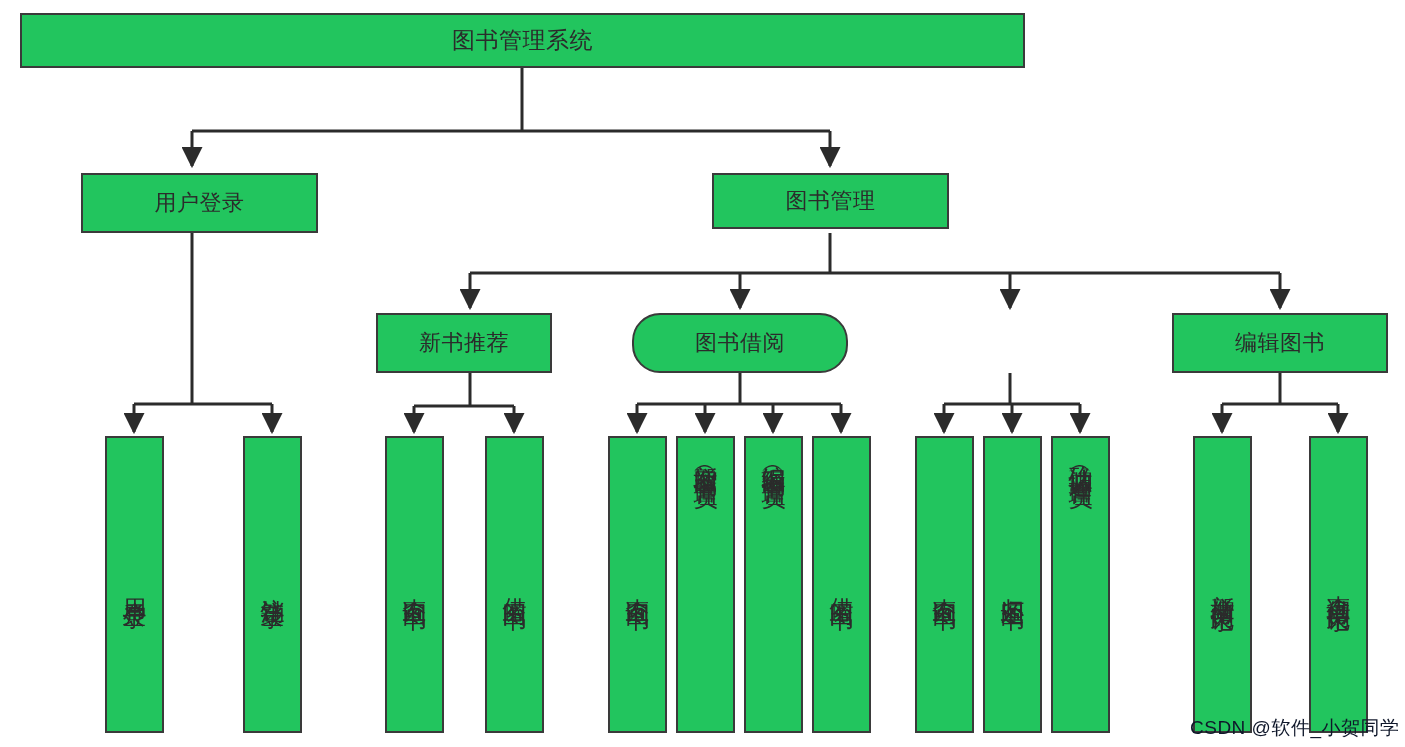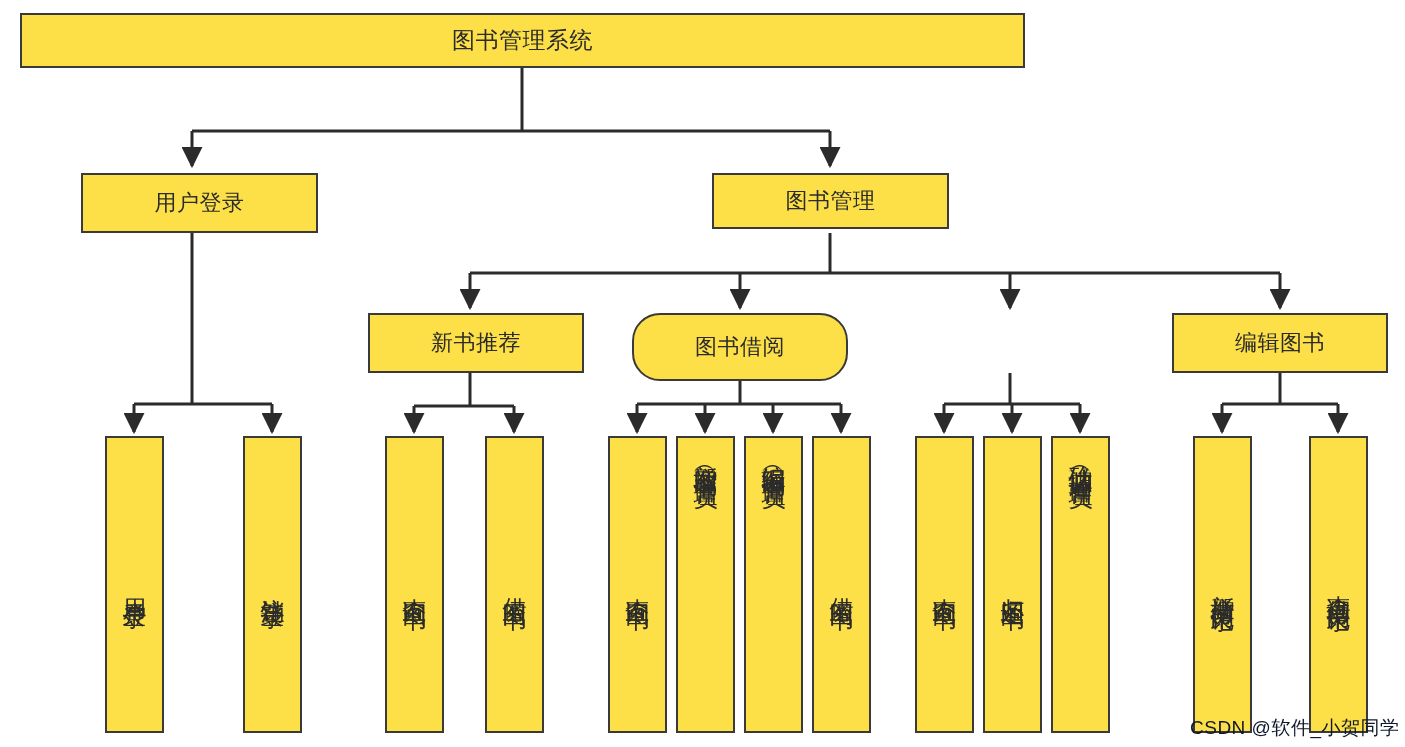--- a/index.html
+++ b/index.html
@@ -21,21 +21,21 @@
     position: absolute;
     left: 0;
     top: 0;
     width: 1405px;
     height: 747px;
     pointer-events: none;
   }
   .node {
     position: absolute;
     box-sizing: border-box;
-    background: #fde047;
+    background: #22c55e;
     border: 2px solid #3a3a3a;
     display: flex;
     align-items: center;
     justify-content: center;
     z-index: 2;
   }
   .node .label {
     color: #2b2b2b;
     line-height: 1.12;
     white-space: nowrap;
@@ -134,25 +134,25 @@
   </div>
 
   <div class="node horiz" style="left:81px; top:173px; width:237px; height:60px;">
     <span class="label">用户登录</span>
   </div>
 
   <div class="node horiz" style="left:712px; top:173px; width:237px; height:56px;">
     <span class="label">图书管理</span>
   </div>
 
-  <div class="node horiz" style="left:368px; top:313px; width:216px; height:60px;justify-content:center;">
+  <div class="node horiz" style="left:376px; top:313px; width:176px; height:60px;justify-content:center;">
     <span class="label">新书推荐</span>
   </div>
 
-  <div class="node horiz" style="left:632px; top:313px; width:216px; height:68px;border-radius:28px;">
+  <div class="node horiz" style="left:632px; top:313px; width:216px; height:60px;border-radius:28px;">
     <span class="label">图书借阅</span>
   </div>
 
 
   <div class="node horiz" style="left:1172px; top:313px; width:216px; height:60px;">
     <span class="label">编辑图书</span>
   </div>
 
   <div class="node vert centered" style="left:105px; top:436px; width:59px; height:297px;">
     <span class="label">用户登录</span>

